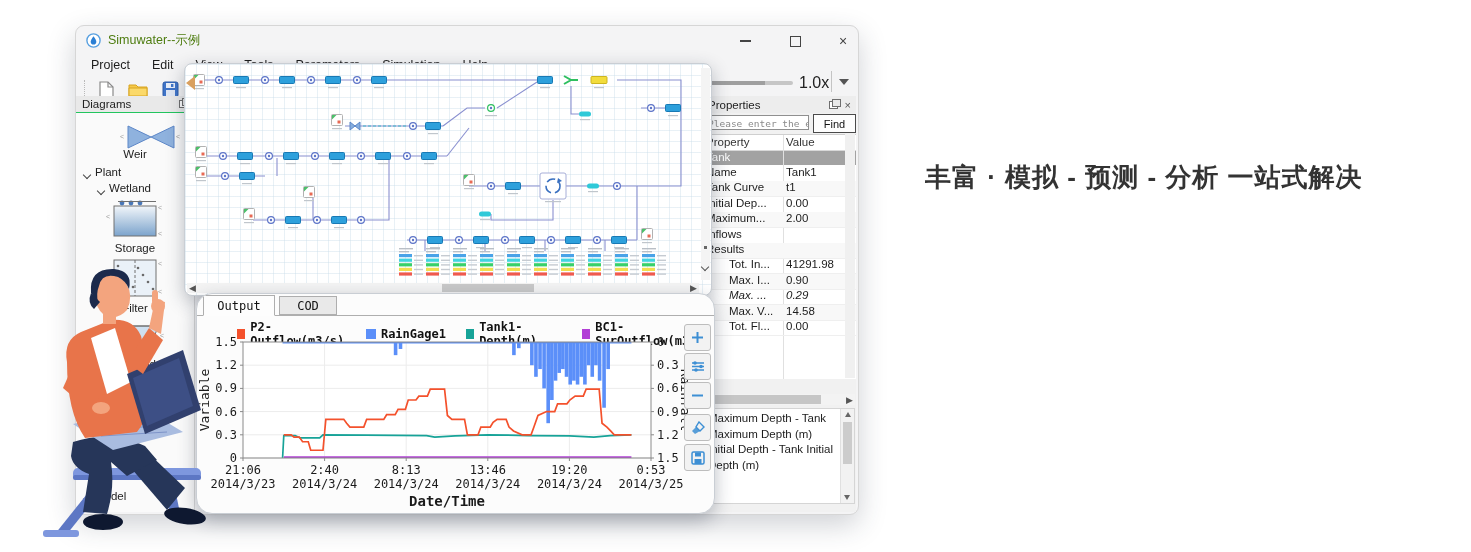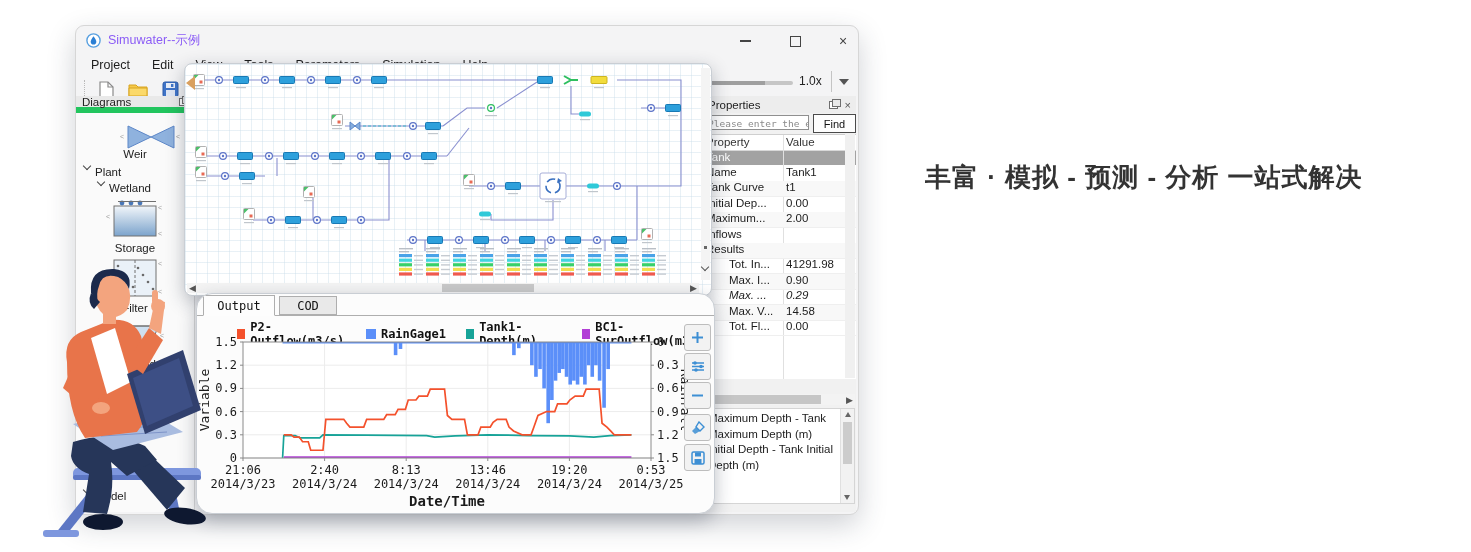--- a/index.html
+++ b/index.html
@@ -4,50 +4,50 @@
 <style>
   html,body{margin:0;padding:0;background:#ffffff;}
   #stage{position:relative;width:1471px;height:552px;overflow:hidden;
          font-family:"Liberation Sans",sans-serif;background:#ffffff;}
   .abs{position:absolute;}
 
   
   #app-window{left:75px;top:25px;width:782px;height:488px;background:#f4f4f5;
     border:1px solid #d6d6d6;border-radius:9px;box-shadow:0 10px 28px rgba(40,50,70,.22);z-index:1;}
   #titlebar{left:0;top:0;width:100%;height:28px;display:flex;align-items:center;padding-left:10px;box-sizing:border-box;}
-  #title-text{font-size:12.5px;color:#8b5cf6;margin-left:7px;}
+  #title-text{font-size:12.5px;color:#4d7c0f;margin-left:7px;}
   .winbtn{position:absolute;top:4px;width:38px;height:22px;display:flex;align-items:center;justify-content:center;color:#444;}
   #btn-min{left:650px;} #btn-max{left:700px;} #btn-close{left:748px;font-size:14px;}
   #btn-min .bar{width:11px;height:1.5px;background:#444;}
   #btn-max .box{width:9px;height:9px;border:1.3px solid #444;}
 
   #menubar{left:4px;top:28px;height:22px;display:flex;align-items:center;}
   .menu-item{font-size:12.5px;color:#1d1d1d;padding:2px 11px;}
 
   #toolbar{left:2px;top:50px;height:27px;display:flex;align-items:center;gap:8px;padding-left:6px;}
   .tb-sep{width:1px;height:20px;border-left:1px dotted #b9b9b9;}
   .tb-btn{width:24px;height:22px;display:flex;align-items:center;justify-content:center;}
 
   
   #sidebar{left:0;top:70px;width:118px;height:416px;border-right:1px solid #d8d8d8;background:#fafafa;border-bottom-left-radius:9px;}
-  #sidebar-header{left:0;top:0;width:118px;height:17px;background:#e9e9e9;border-bottom:6px solid #22c55e;
+  #sidebar-header{left:0;top:0;width:118px;height:17px;background:#e9e9e9;border-bottom:1px solid #22c55e;
       display:flex;align-items:center;justify-content:space-between;padding:0 6px;box-sizing:border-box;}
   #sidebar-title{font-size:11.5px;color:#222;}
   #sidebar-body{left:0;top:18px;width:118px;height:396px;}
   .side-label{position:absolute;font-size:11.5px;color:#222;width:118px;text-align:center;}
-  .side-group{position:absolute;font-size:11.5px;color:#222;display:flex;align-items:flex-start;gap:5px;}
+  .side-group{position:absolute;font-size:11.5px;color:#222;display:flex;align-items:flex-end;gap:5px;}
   .chev{display:inline-block;width:5px;height:5px;border-right:1.4px solid #444;border-bottom:1.4px solid #444;transform:rotate(45deg);margin-top:-3px;}
   .float-glyph{width:7px;height:6px;border:1px solid #6e6e6e;position:relative;background:#fff;}
   .float-glyph::before{content:"";position:absolute;left:2px;top:-3px;width:7px;height:6px;border:1px solid #6e6e6e;background:#e9e9e9;}
 
   
   #zoom-row{left:627px;top:45px;width:153px;height:22px;}
   #zoom-track{position:absolute;left:4px;top:10px;width:86px;height:4px;background:#c6c6c6;border-radius:2px;}
   #zoom-fill{position:absolute;left:0;top:0;width:58px;height:4px;background:#9f9f9f;}
-  #zoom-value{position:absolute;left:96px;top:3px;font-size:12px;color:#222;}
+  #zoom-value{position:absolute;left:96px;top:3px;font-size:16px;color:#222;}
   #zoom-drop{position:absolute;left:128px;top:0;width:24px;height:21px;border-left:1px solid #c4c4c4;display:flex;align-items:center;justify-content:center;}
   .tri-down{width:0;height:0;border-left:5px solid transparent;border-right:5px solid transparent;border-top:6px solid #555;}
 
   #props{left:627px;top:70px;width:153px;height:416px;background:#f1f1f1;}
   #props-header{position:absolute;left:0;top:0;width:100%;height:17px;display:flex;align-items:center;justify-content:space-between;padding:0 5px;box-sizing:border-box;background:#ededed;}
   #props-title{font-size:11.5px;color:#222;}
   #props-hicons{display:flex;gap:7px;align-items:center;color:#555;font-size:11px;}
   #props-search{position:absolute;left:2px;top:19px;width:104px;height:15px;background:#fff;border:1px solid #8f8f8f;
       font-family:"DejaVu Sans Mono",monospace;font-size:9.5px;color:#8a8a8a;line-height:15px;padding-left:2px;
       white-space:nowrap;overflow:hidden;box-sizing:border-box;}

